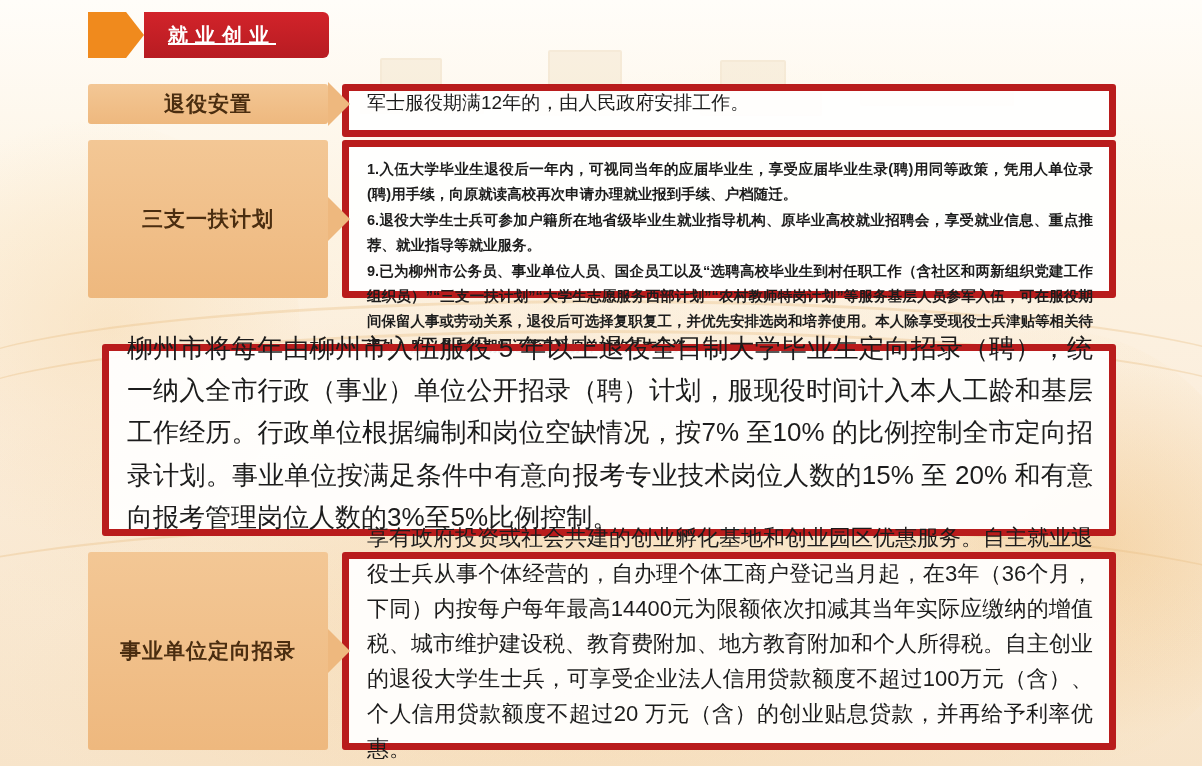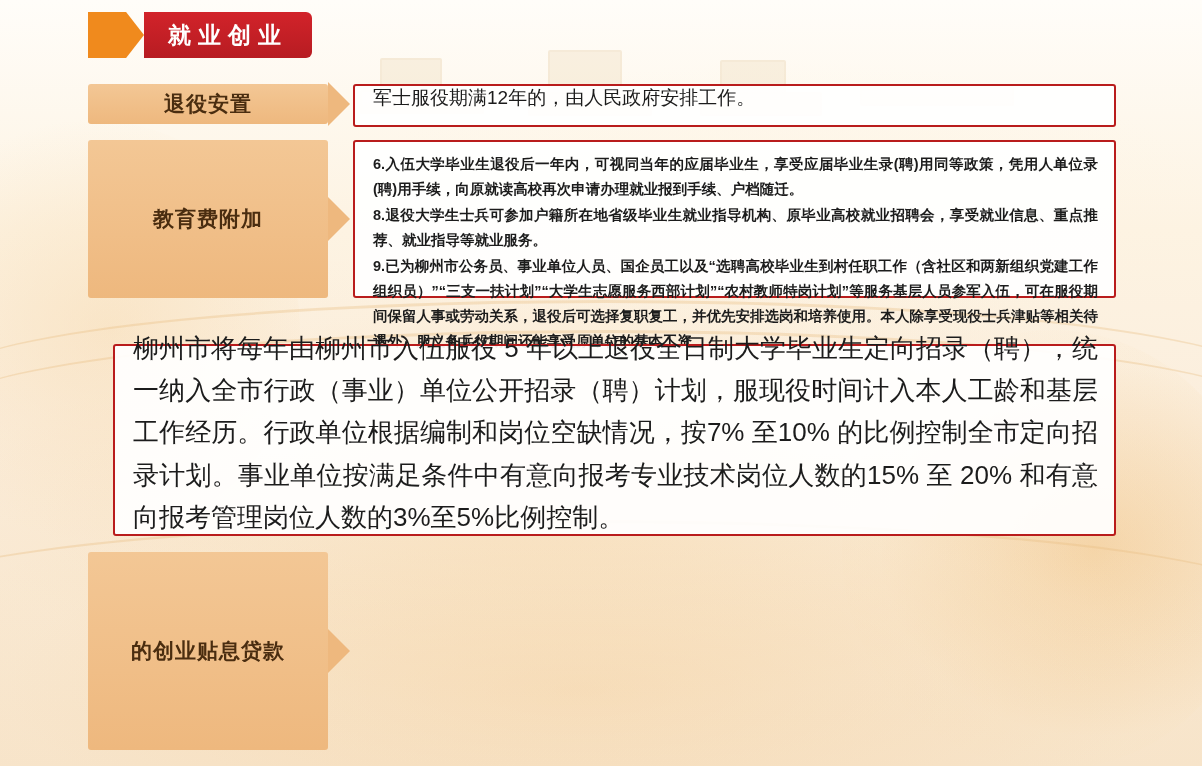--- a/index.html
+++ b/index.html
@@ -92,27 +92,28 @@
     z-index: 5;
   }
   .banner-arrow {
     width: 56px;
     background: #f08a1d;
     clip-path: polygon(0 0, 68% 0, 100% 50%, 68% 100%, 0 100%);
   }
   .banner-body {
     background: linear-gradient(180deg, #d2232a 0%, #b71c22 100%);
     color: #fff;
-    padding: 0 24px 0 24px;
+    padding: 0 53px 0 24px;
     display: flex;
     align-items: center;
     border-radius: 0 6px 6px 0;
-    font-size: 23px;
+    font-size: 20px;
     font-weight: bold;
     letter-spacing: 7px;
+    text-decoration: underline;
   }
 
   
   .sheet {
     position: absolute;
     inset: 0;
     z-index: 4;
   }
   .row {
     position: absolute;
@@ -141,23 +142,23 @@
     right: -22px;
     top: 50%;
     transform: translateY(-50%);
     width: 0; height: 0;
     border-top: 22px solid transparent;
     border-bottom: 22px solid transparent;
     border-left: 22px solid #eeb87e;
   }
   .row-body {
     flex: 1;
-    margin-left: 25px;
+    margin-left: 14px;
     background: rgba(255,255,255,.92);
-    border: 2px solid #b91c1c;
+    border: 7px solid #b91c1c;
     border-radius: 3px;
     box-sizing: border-box;
     display: flex;
     align-items: center;
     padding: 12px 16px 27px 18px;
   }
   .row-body p {
     margin: 0;
     color: #1c1c1c;
   }
@@ -210,33 +211,36 @@
 <div class="sheet">
 
   <div class="row" id="row-resettle">
     <div class="row-label">退役安置</div>
     <div class="row-body">
       <p>军士服役期满12年的，由人民政府安排工作。</p>
     </div>
   </div>
 
   <div class="row" id="row-basic">
-    <div class="row-label">教育费附加</div>
+    <div class="row-label">三支一扶计划</div>
     <div class="row-body">
       <div class="txt">
-        <p>6.入伍大学毕业生退役后一年内，可视同当年的应届毕业生，享受应届毕业生录(聘)用同等政策，凭用人单位录(聘)用手续，向原就读高校再次申请办理就业报到手续、户档随迁。</p>
-        <p>8.退役大学生士兵可参加户籍所在地省级毕业生就业指导机构、原毕业高校就业招聘会，享受就业信息、重点推荐、就业指导等就业服务。</p>
+        <p>1.入伍大学毕业生退役后一年内，可视同当年的应届毕业生，享受应届毕业生录(聘)用同等政策，凭用人单位录(聘)用手续，向原就读高校再次申请办理就业报到手续、户档随迁。</p>
+        <p>6.退役大学生士兵可参加户籍所在地省级毕业生就业指导机构、原毕业高校就业招聘会，享受就业信息、重点推荐、就业指导等就业服务。</p>
         <p>9.已为柳州市公务员、事业单位人员、国企员工以及“选聘高校毕业生到村任职工作（含社区和两新组织党建工作组织员）”“三支一扶计划”“大学生志愿服务西部计划”“农村教师特岗计划”等服务基层人员参军入伍，可在服役期间保留人事或劳动关系，退役后可选择复职复工，并优先安排选岗和培养使用。本人除享受现役士兵津贴等相关待遇外，服义务兵役期间还能享受原单位的基本工资。</p>
       </div>
     </div>
   </div>
 
   <div class="row" id="row-recruit">
     <div class="row-body">
       <p>柳州市将每年由柳州市入伍服役 5 年以上退役全日制大学毕业生定向招录（聘），统一纳入全市行政（事业）单位公开招录（聘）计划，服现役时间计入本人工龄和基层工作经历。行政单位根据编制和岗位空缺情况，按7% 至10% 的比例控制全市定向招录计划。事业单位按满足条件中有意向报考专业技术岗位人数的15% 至 20% 和有意向报考管理岗位人数的3%至5%比例控制。</p>
     </div>
   </div>
 
   <div class="row" id="row-selfemploy">
-    <div class="row-label">的创业贴息贷款</div>
+    <div class="row-label">事业单位定向招录</div>
+    <div class="row-body">
+      <p>享有政府投资或社会共建的创业孵化基地和创业园区优惠服务。自主就业退役士兵从事个体经营的，自办理个体工商户登记当月起，在3年（36个月，下同）内按每户每年最高14400元为限额依次扣减其当年实际应缴纳的增值税、城市维护建设税、教育费附加、地方教育附加和个人所得税。自主创业的退役大学生士兵，可享受企业法人信用贷款额度不超过100万元（含）、个人信用贷款额度不超过20 万元（含）的创业贴息贷款，并再给予利率优惠。</p>
+    </div>
   </div>
 
 </div>
 
 </body></html>

